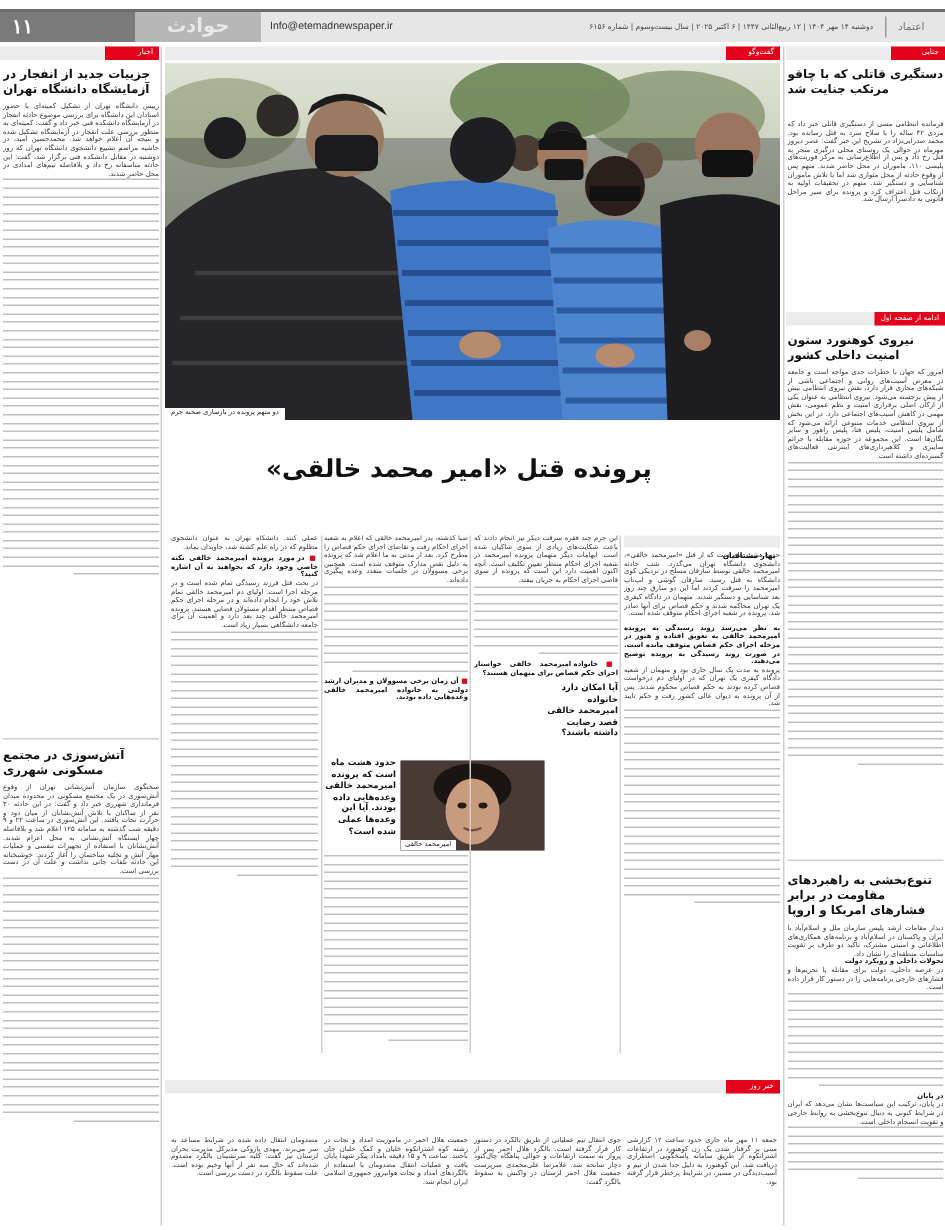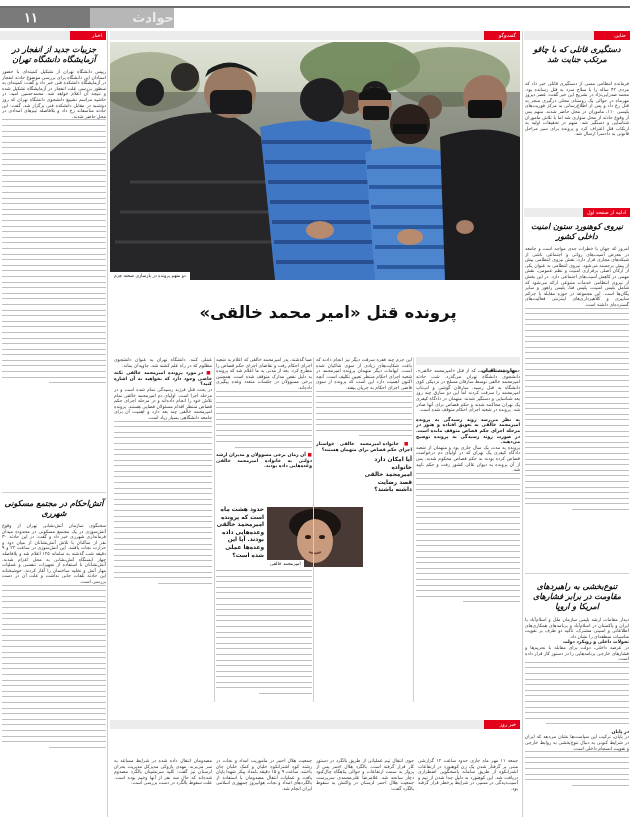--- a/index.html
+++ b/index.html
@@ -1,66 +1,71 @@
 <!DOCTYPE html>
 <html><head>
 <meta charset="utf-8">
 <style>
   * { box-sizing: border-box; margin: 0; padding: 0; }
   body { width: 630px; height: 820px; background: #ffffff; font-family: "DejaVu Sans", sans-serif; overflow: hidden; position: relative; direction: rtl; }
   .page { position: absolute; left: 0; top: 0; width: 630px; height: 820px; background: #fff; }
 
   
   .masthead { position: absolute; top: 6px; left: 0; width: 630px; height: 22px; border-top: 2px solid #6d6d6d; }
-  .mh-pagenum { position: absolute; left: 0; top: 0; width: 90px; height: 20px; background: #7a7a7a; color: #fff; font-weight: bold; font-size: 13px; text-align: left; padding-left: 24px; line-height: 20px; direction: ltr; font-family: "Liberation Sans", sans-serif; }
-  .mh-section { position: absolute; left: 90px; top: 0; width: 84px; height: 20px; background: #b7b7b7; color: #e9e9e9; font-weight: bold; font-size: 13px; line-height: 20px; }
+  .mh-pagenum { position: absolute; left: 0; top: 0; width: 90px; height: 20px; background: #7a7a7a; color: #fff; font-weight: bold; font-size: 13px; text-align: left; padding-left: 8px; line-height: 20px; direction: ltr; font-family: "Liberation Sans", sans-serif; }
+  .mh-section { position: absolute; left: 90px; top: 0; width: 84px; height: 20px; background: #b7b7b7; color: #e9e9e9; font-weight: bold; font-size: 13px; line-height: 20px; text-align: center; }
   .mh-info { position: absolute; left: 174px; top: 0; width: 456px; height: 20px; background: #e6e6e6; }
   .mh-email { position: absolute; left: 6px; top: 0; font-size: 7px; line-height: 20px; color: #333; direction: ltr; font-family: "Liberation Sans", sans-serif; }
   .mh-date { position: absolute; right: 48px; top: 0; font-size: 5px; line-height: 20px; color: #444; white-space: nowrap; }
   .mh-logo { position: absolute; right: 6px; top: 3px; width: 34px; height: 14px; border-left: 1px solid #999; font-size: 7px; color: #777; text-align: center; line-height: 14px; }
 
   
   .strip { position: absolute; top: 31px; height: 9px; background: #ececec; }
   .tag { position: absolute; right: 0; top: 0; height: 9px; background: #e3001b; color: #fff; font-size: 5px; line-height: 9px; padding: 0 4px; min-width: 36px; text-align: right; }
 
   
   .col { position: absolute; overflow: hidden; }
   .rule-v { position: absolute; width: 1px; background: #cfcfcf; }
   .rule-h { position: absolute; height: 1px; background: #cfcfcf; }
-  .head { font-weight: bold; text-align: center; color: #111; line-height: 1.25; font-style: italic; }
+  .head { font-weight: bold; text-align: left; color: #111; line-height: 1.25; }
   .body-lines { position: relative; }
   .ln { height: 1px; background: #8a8a8a; margin: 0 0 4.6px 0; opacity: 0.55; }
   .ln.short { width: 55%; margin-left: auto; }
   .ln.mid { width: 80%; margin-left: auto; }
   .body-text { font-size: 4.6px; line-height: 5.6px; color: #333; text-align: justify; }
   .lead { font-weight: bold; color: #111; }
   .bullet { color: #e3001b; }
 
   
   .photo { position: absolute; left: 110px; top: 42px; width: 410px; height: 238px; overflow: hidden; background: #6b7a62; }
   .photo-caption { position: absolute; left: 0; bottom: 0; background: #fff; color: #111; font-size: 4.5px; padding: 1px 4px; line-height: 6px; }
 
   .kicker { position: absolute; left: 118px; top: 286px; width: 396px; text-align: center; font-size: 8.5px; color: #555; font-weight: bold; }
-  .main-title { position: absolute; left: 130px; top: 301px; width: 396px; text-align: center; font-size: 16.5px; font-weight: bold; color: #111; line-height: 23px; }
+  .main-title { position: absolute; left: 108px; top: 301px; width: 396px; text-align: center; font-size: 16.5px; font-weight: bold; color: #111; line-height: 23px; }
 
   .portrait { position: absolute; left: 267px; top: 507px; width: 96px; height: 60px; overflow: hidden; background: #3b2c2a; }
   .portrait-caption { position: absolute; left: 0; bottom: 0; background: #fff; font-size: 4.5px; padding: 1px 3px; color: #111; }
 
   .pull-box { position: absolute; font-size: 5.8px; font-weight: bold; line-height: 7.6px; color: #111; text-align: right; }
 
   .bottom-title { position: absolute; left: 116px; top: 734px; width: 400px; text-align: center; font-size: 13.5px; font-weight: bold; color: #111; }
 </style>
 </head>
 <body>
 
 <div class="page">
 
   <div class="masthead">
     <div class="mh-pagenum">۱۱</div>
     <div class="mh-section">حوادث</div>
+    <div class="mh-info">
+      <span class="mh-email">Info@etemadnewspaper.ir</span>
+      <span class="mh-date">دوشنبه ۱۴ مهر ۱۴۰۴ | ۱۲ ربیع‌الثانی ۱۴۴۷ | ۶ اکتبر ۲۰۲۵ | سال بیست‌وسوم | شماره ۶۱۵۶</span>
+      <span class="mh-logo">اعتماد</span>
+    </div>
   </div>
 
   <div class="strip" style="left:0;width:106px;">
     <span class="tag">اخبار</span>
   </div>
   <div class="strip" style="left:110px;width:410px;">
     <span class="tag">گفت‌وگو</span>
   </div>
   <div class="strip" style="left:524px;width:106px;">
     <span class="tag">جنایی</span>
@@ -207,21 +212,21 @@
         <div class="ln"></div>
         <div class="ln"></div>
         <div class="ln"></div>
         <div class="ln short"></div>
     </div>
   </div>
 
   <div class="rule-h" style="left:2px;top:492px;width:104px;"></div>
 
   <div class="col" style="left:2px;top:497px;width:104px;height:320px;">
-    <div class="head" style="font-size:8px;margin:2px 0 4px;">آتش‌احکام در مجتمع مسکونی شهرری</div>
+    <div class="head" style="font-size:8px;margin:2px 0 4px;">آتش‌سوزی در مجتمع مسکونی شهرری</div>
     <div class="body-text">سخنگوی سازمان آتش‌نشانی تهران از وقوع آتش‌سوزی در یک مجتمع مسکونی در محدوده میدان فرمانداری شهرری خبر داد و گفت: در این حادثه ۳۰ نفر از ساکنان با تلاش آتش‌نشانان از میان دود و حرارت نجات یافتند. این آتش‌سوزی در ساعت ۲۲ و ۹ دقیقه شب گذشته به سامانه ۱۲۵ اعلام شد و بلافاصله چهار ایستگاه آتش‌نشانی به محل اعزام شدند. آتش‌نشانان با استفاده از تجهیزات تنفسی و عملیات مهار آتش و تخلیه ساختمان را آغاز کردند. خوشبختانه این حادثه تلفات جانی نداشت و علت آن در دست بررسی است.</div>
     <div class="body-lines">
       <div class="ln"></div>
         <div class="ln"></div>
         <div class="ln"></div>
         <div class="ln"></div>
         <div class="ln"></div>
         <div class="ln"></div>
         <div class="ln"></div>
         <div class="ln"></div>

